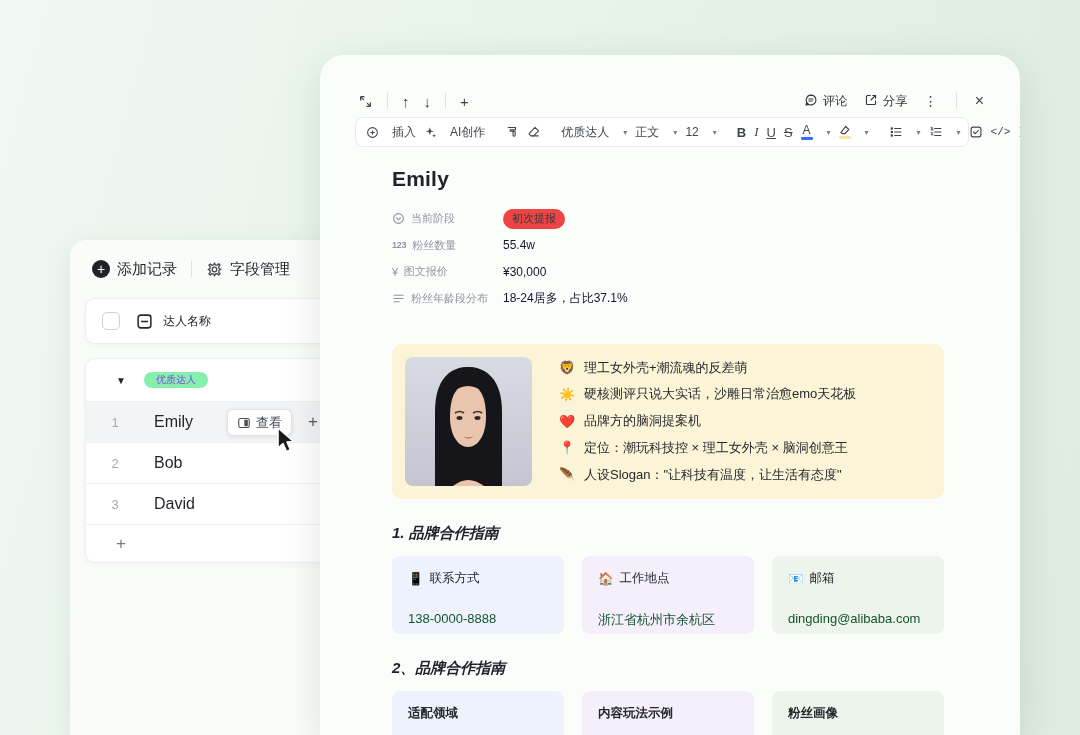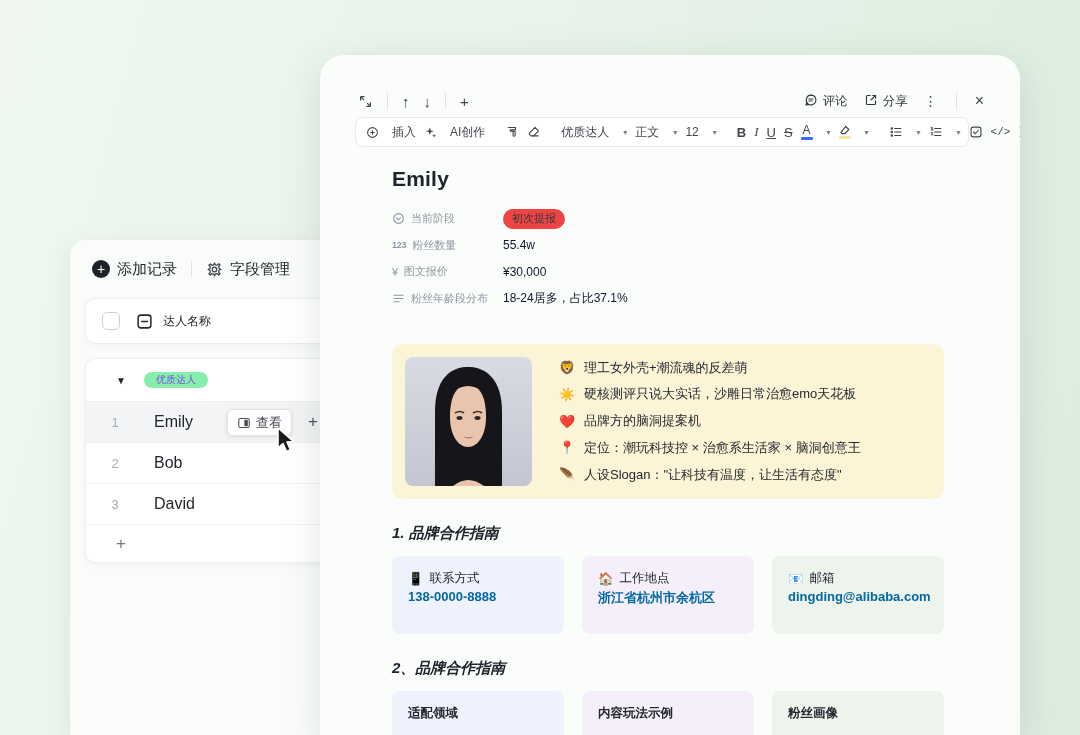--- a/index.html
+++ b/index.html
@@ -98,21 +98,21 @@
   .hero-bullets { margin-left:27px; display:flex; flex-direction:column; justify-content:space-between; padding:2px 0; }
   .hero-line { display:flex; align-items:center; gap:9px; font-size:13px; color:#25292f; }
   .hero-emoji { font-size:13px; width:16px; text-align:center; }
 
   .section-heading { margin-top:25px; font-size:15px; font-weight:700; font-style:italic; color:#1f2329; }
   .cards-row { margin-top:13px; display:flex; gap:18px; }
   .info-card { width:172px; height:78px; border-radius:8px; padding:14px 16px; }
   .card-blue { background:#eef2fd; } .card-purple { background:#f5effc; } .card-green { background:#ecf4ec; }
   .card-title { display:flex; align-items:center; gap:6px; font-size:12.5px; font-weight:500; color:#23272e; }
   .card-title.bold { font-weight:700; }
-  .card-value { margin-top:2px; font-size:13px; color:#0369a1;font-weight:bold; }
+  .card-value { margin-top:24px; font-size:13px; color:#14532d; }
   .card-bullet { margin-top:13px; display:flex; align-items:center; gap:7px; font-size:12.5px; color:#2a2e34; }
   .cards-row.second .info-card { height:90px; }
 
   .cursor { position:absolute; left:274px; top:426px; z-index:10; pointer-events:none; }
 </style>
 </head>
 <body>
 
 <aside class="left-panel">
   <div class="left-toolbar">
@@ -403,21 +403,21 @@
         <li class="hero-line">
             <span class="hero-emoji">☀️</span>
             <span>硬核测评只说大实话，沙雕日常治愈emo天花板</span>
           </li>
         <li class="hero-line">
             <span class="hero-emoji">❤️</span>
             <span>品牌方的脑洞提案机</span>
           </li>
         <li class="hero-line">
             <span class="hero-emoji">📍</span>
-            <span>定位：潮玩科技控 × 治愈系生活家 × 脑洞创意王</span>
+            <span>定位：潮玩科技控 × 理工女外壳 × 脑洞创意王</span>
           </li>
         <li class="hero-line">
             <span class="hero-emoji">🪶</span>
             <span>人设Slogan："让科技有温度，让生活有态度"</span>
           </li>
       </ul>
     </div>
 
     <h2 class="section-heading">1. 品牌合作指南</h2>
     <div class="cards-row">

